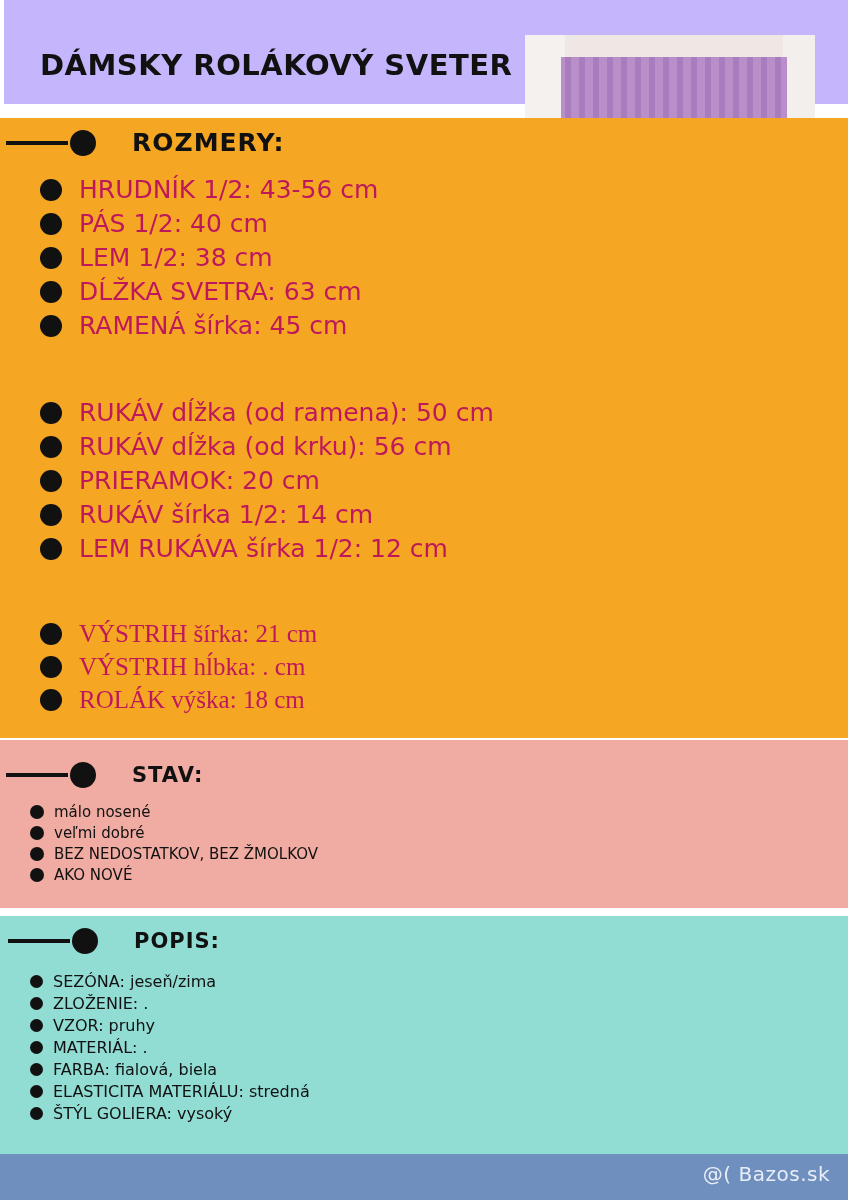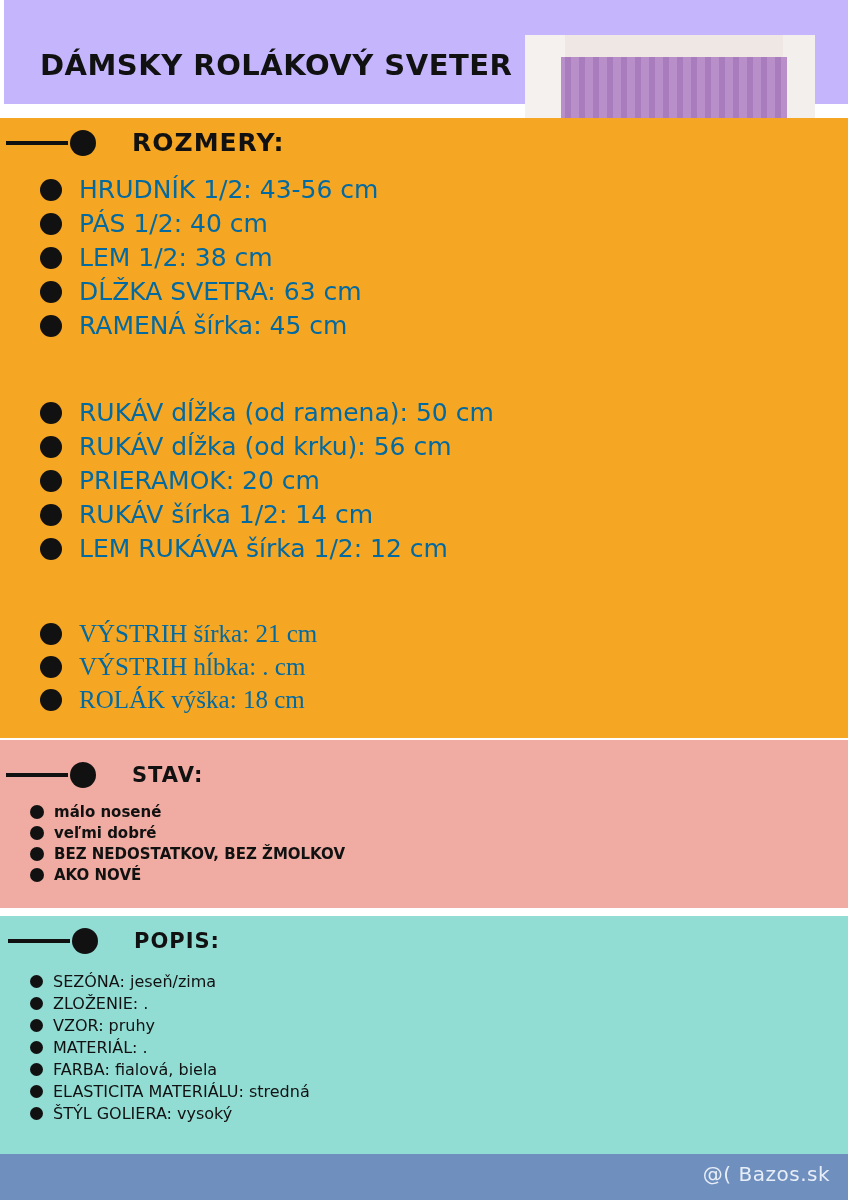--- a/index.html
+++ b/index.html
@@ -131,33 +131,33 @@
   }
 
   
   .big li { margin-bottom: 5px; }
   .big .bdot {
     width: 22px; height: 22px;
     margin-right: 17px;
   }
   .big .btxt {
     font-size: 25px;
-    color: #0369a1;
+    color: #be185d;
     white-space: nowrap;
   }
 
   
   .pink-list li { margin-bottom: 3px; }
   .pink-list .bdot {
     width: 14px; height: 14px;
     margin-right: 10px;
   }
   .pink-list .btxt {
     font-size: 15px;
-    font-weight: bold;
+    font-weight: normal;
     color: #111111;
     white-space: nowrap;
   }
 
   
   .teal-list li { margin-bottom: 3px; }
   .teal-list .bdot {
     width: 13px; height: 13px;
     margin-right: 10px;
   }

